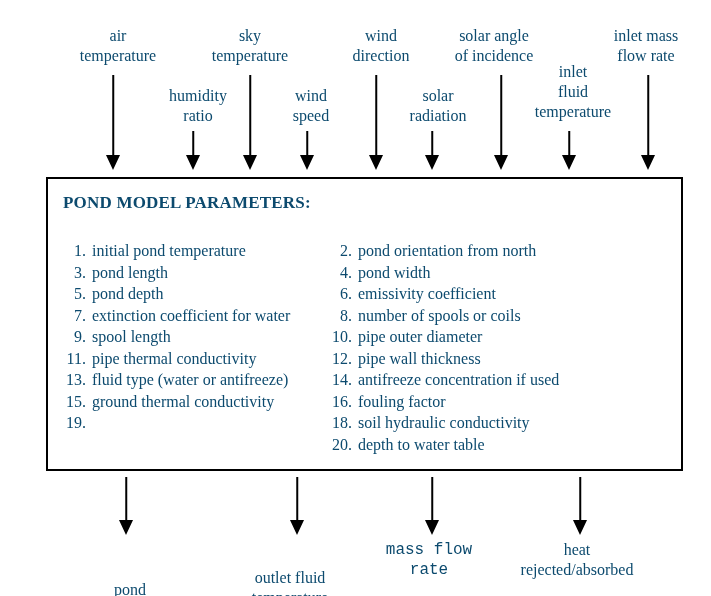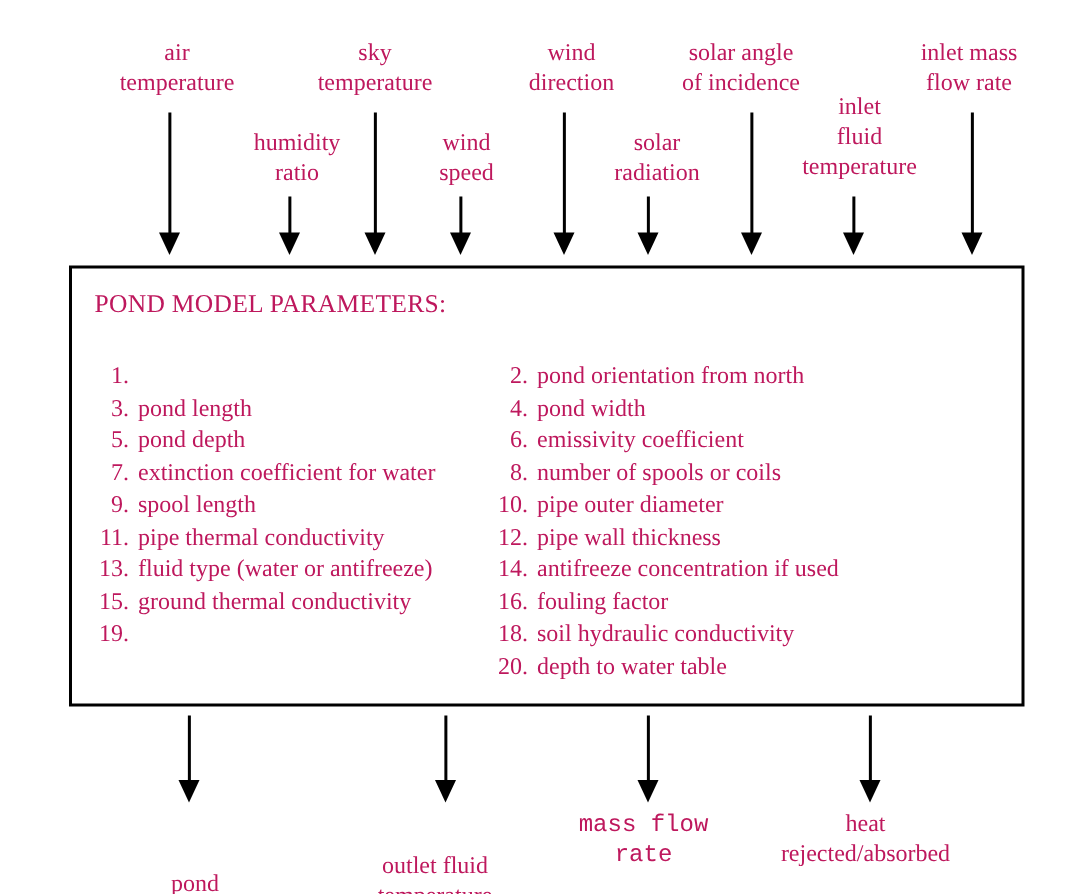--- a/index.html
+++ b/index.html
@@ -1,21 +1,21 @@
 <!DOCTYPE html>
 <html><head>
 <meta charset="utf-8">
 <style>
   html, body { margin: 0; padding: 0; background: #ffffff; }
   .canvas {
     position: relative;
     width: 711px;
     height: 596px;
     background: #ffffff;
-    color: #be185d;
+    color: #0c4a6e;
     font-family: "Liberation Serif", "DejaVu Serif", serif;
     overflow: hidden;
   }
   .io-label {
     position: absolute;
     transform: translateX(-50%);
     text-align: center;
     font-size: 16px;
     line-height: 20px;
     white-space: pre-line;
@@ -52,21 +52,21 @@
     width: 633px;
     height: 290px;
     border: 2px solid #000;
     background: #fff;
   }
   .box-title {
     position: absolute;
     left: 63px;
     top: 193px;
     font-size: 17px;
-    font-weight: normal;
+    font-weight: bold;
     letter-spacing: 0.2px;
   }
   .param-col {
     position: absolute;
     top: 240px;
     font-size: 16px;
     line-height: 21.5px;
   }
   .param-col-left  { left: 56px;  width: 270px; }
   .param-col-right { left: 322px; width: 350px; }
@@ -135,20 +135,21 @@
       <div class="shaft"></div>
       <div class="head"></div>
     </div>
 
   <div class="model-box"></div>
   <div class="box-title">POND MODEL PARAMETERS:</div>
 
   <div class="param-col param-col-left">
     <div class="param-row">
         <span class="param-num">1.</span>
+        <span class="param-text">initial pond temperature</span>
       </div>
     <div class="param-row">
         <span class="param-num">3.</span>
         <span class="param-text">pond length</span>
       </div>
     <div class="param-row">
         <span class="param-num">5.</span>
         <span class="param-text">pond depth</span>
       </div>
     <div class="param-row">

